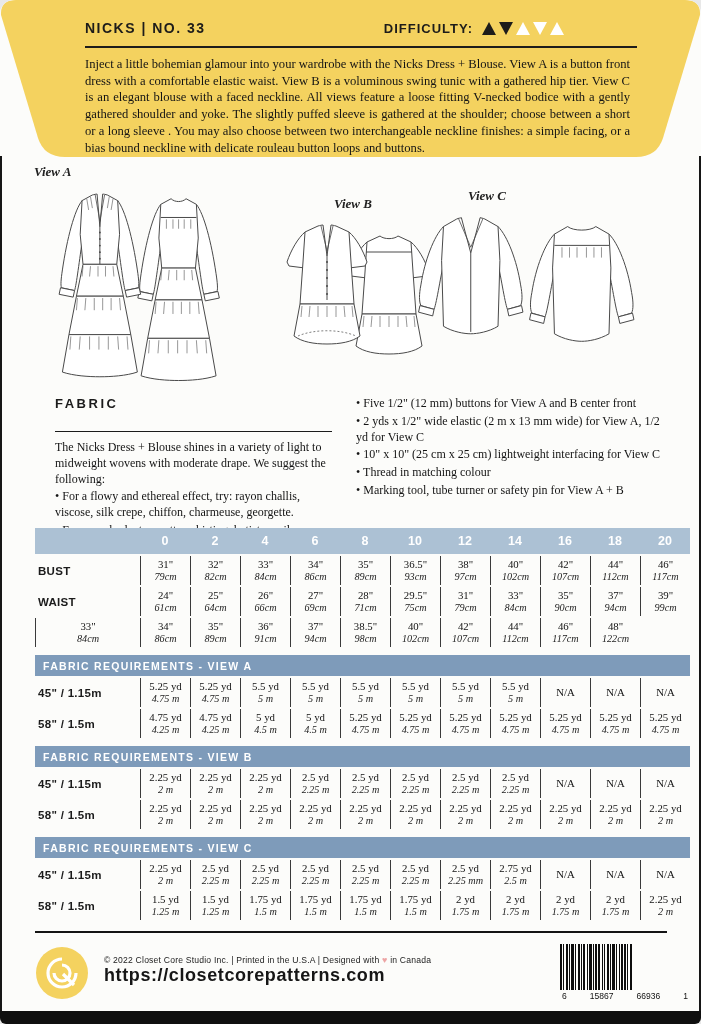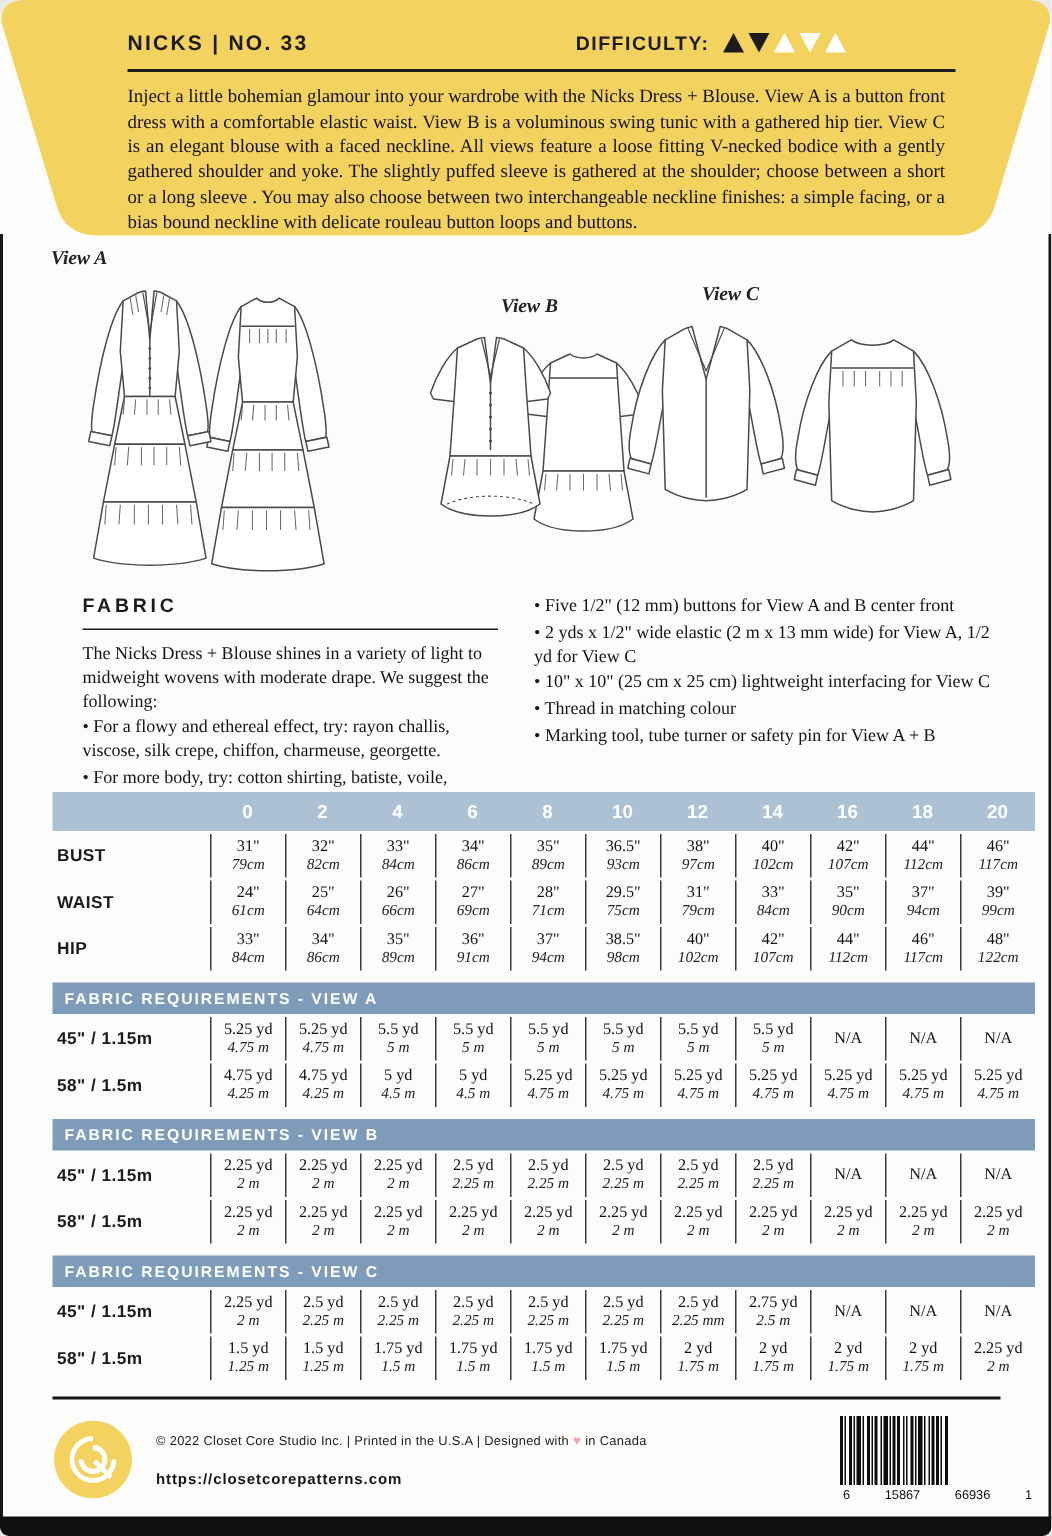--- a/index.html
+++ b/index.html
@@ -43,21 +43,21 @@
   .view-b{left:272px;top:196px;}
   .view-b .view-label{margin-left:62px;}
   .view-c{left:402px;top:188px;}
   .view-c .view-label{margin-left:66px;}
 
   
   .cols{position:absolute;top:396px;left:55px;width:612px;display:flex;gap:24px;}
   .col-fabric{width:278px;}
   .col-supplies{width:312px;}
   .sec-heading{font-size:13px;font-weight:bold;letter-spacing:2.5px;color:#1b1b1b;
-               border-bottom:1.5px solid #1b1b1b;padding-bottom:8px;margin-bottom:8px;}
+               border-bottom:1.5px solid #1b1b1b;padding-bottom:20px;margin-bottom:8px;}
   .body-text{font-family:"Liberation Serif",serif;font-size:12px;line-height:1.32;color:#141414;margin-bottom:2px;}
 
   
   #tables-root{position:absolute;top:528px;left:35px;width:655px;}
   .m-row{display:grid;grid-template-columns:105px repeat(11,1fr);}
   .sizes-row{background:var(--bar-blue-light);height:26px;align-items:center;}
   .m-size{color:#fff;font-weight:bold;font-size:12.5px;text-align:center;}
   .section-bar{height:21px;background:var(--bar-blue);color:#fff;display:flex;align-items:center;
                padding-left:8px;font-size:10.5px;font-weight:bold;letter-spacing:1.3px;}
   .data-row{height:29px;margin-top:2px;}
@@ -68,21 +68,21 @@
   .m-cell .line2{font-size:10.2px;font-style:italic;color:#222;line-height:1.1;}
   .fr-bar{margin-top:8px;}
 
   
   .footer-rule{position:absolute;top:931px;left:35px;width:632px;height:2px;background:#141414;}
   .logo{position:absolute;left:36px;top:947px;}
   .foot-text{position:absolute;left:104px;top:950px;width:450px;}
   .tagline{font-size:10.6px;font-weight:bold;letter-spacing:1.3px;color:#1b1b1b;}
   .copyright{font-size:8.6px;color:#222;margin-top:5px;letter-spacing:.2px;}
   .copyright .heart{color:var(--heart);font-size:9px;}
-  .site-url{font-size:10px;font-weight:bold;letter-spacing:.6px;color:#161616;margin-top:16px;}
+  .site-url{font-size:18px;font-weight:bold;letter-spacing:.6px;color:#161616;margin-top:0;}
   .barcode{position:absolute;left:560px;top:944px;width:130px;}
   .bars{display:flex;align-items:flex-end;height:46px;}
   .bars i{display:inline-block;height:100%;}
   .bars i.bar{background:#0d0d0d;}
   .bc-digits{display:flex;justify-content:space-between;font-size:8.5px;color:#111;margin-top:1px;padding:0 2px;}
 
   
   .rail{position:absolute;top:156px;bottom:12px;width:2px;background:#161616;}
   .rail.left{left:0;}
   .rail.right{right:0;}
@@ -410,21 +410,20 @@
         <div class="m-cell">
           <div class="line1">37"</div>
           <div class="line2">94cm</div>
         </div>
         <div class="m-cell">
           <div class="line1">39"</div>
           <div class="line2">99cm</div>
         </div>
       </div>
       <div class="m-row data-row">
-        <div class="m-label">HIP</div>
         <div class="m-cell">
           <div class="line1">33"</div>
           <div class="line2">84cm</div>
         </div>
         <div class="m-cell">
           <div class="line1">34"</div>
           <div class="line2">86cm</div>
         </div>
         <div class="m-cell">
           <div class="line1">35"</div>

